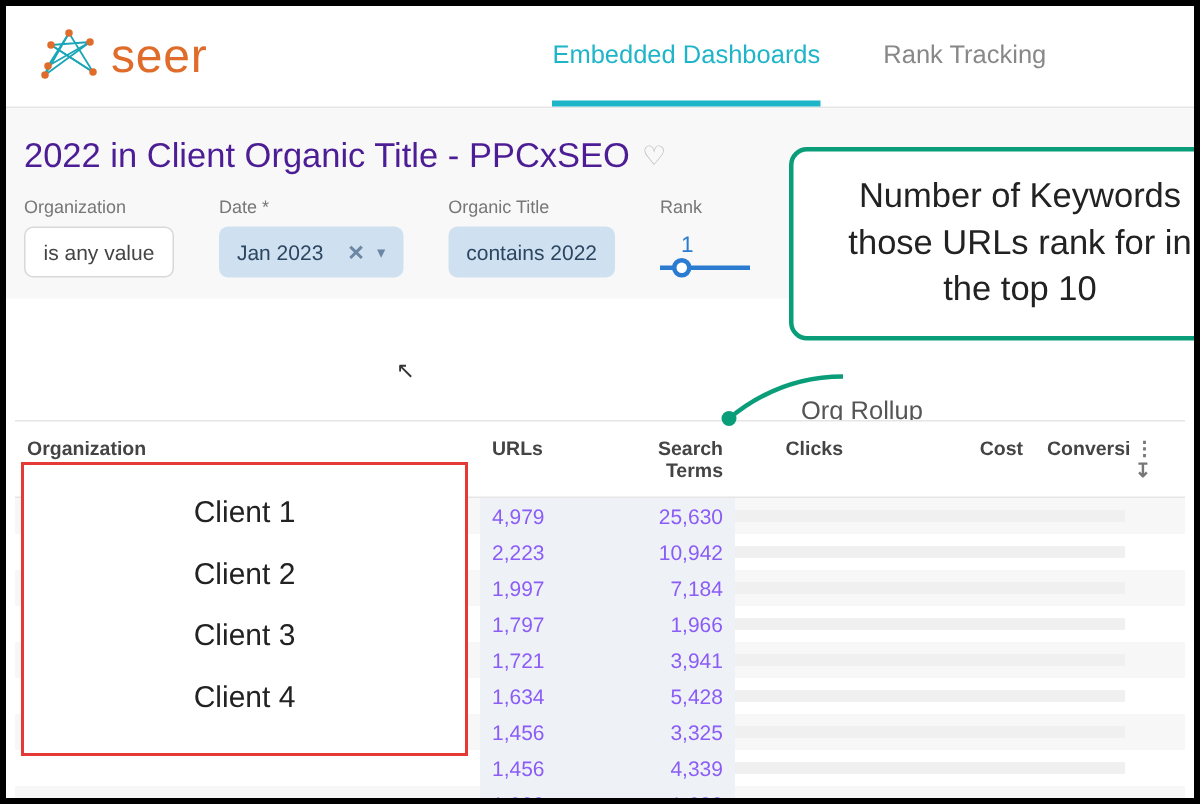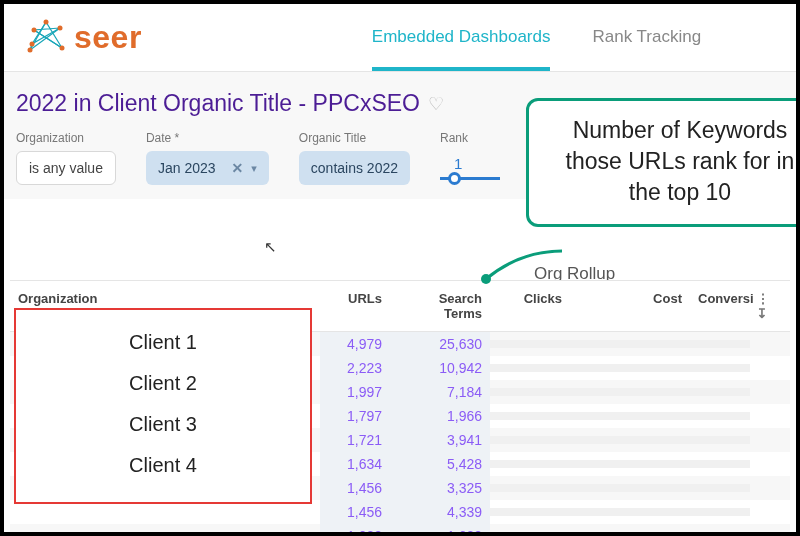--- a/index.html
+++ b/index.html
@@ -21,21 +21,21 @@
     padding: 0 20px;
     border-bottom: 1px solid #e5e5e5;
   }
   .logo {
     display: flex;
     align-items: center;
     gap: 6px;
   }
   .logo-text {
     font-size: 32px;
-    font-weight: 700;
+    font-weight: 400;
     color: #e06c2b;
     letter-spacing: 0.5px;
   }
   .nav {
     display: flex;
     gap: 42px;
     margin-left: 230px;
   }
   .nav-item {
     font-size: 17px;
@@ -158,21 +158,21 @@
     padding: 6px 0;
     font-size:13px;
     font-weight:600;
     color:#444;
     background:#fff;
   }
   .thead > div, .trow > div {
     padding:4px 8px;
   }
   .c-org { width:310px; }
-  .c-urls { width:70px; text-align:right; }
+  .c-urls { width:70px; text-align:left; }
   .c-terms { width:100px; text-align:right; }
   .c-clicks { width:80px; text-align:right; }
   .c-cost { width:120px; text-align:right; }
   .c-conv { width:60px; text-align:right; }
 
   .thead .sorticons {
     width:26px;
     display:flex;
     align-items:center;
     justify-content:center;

